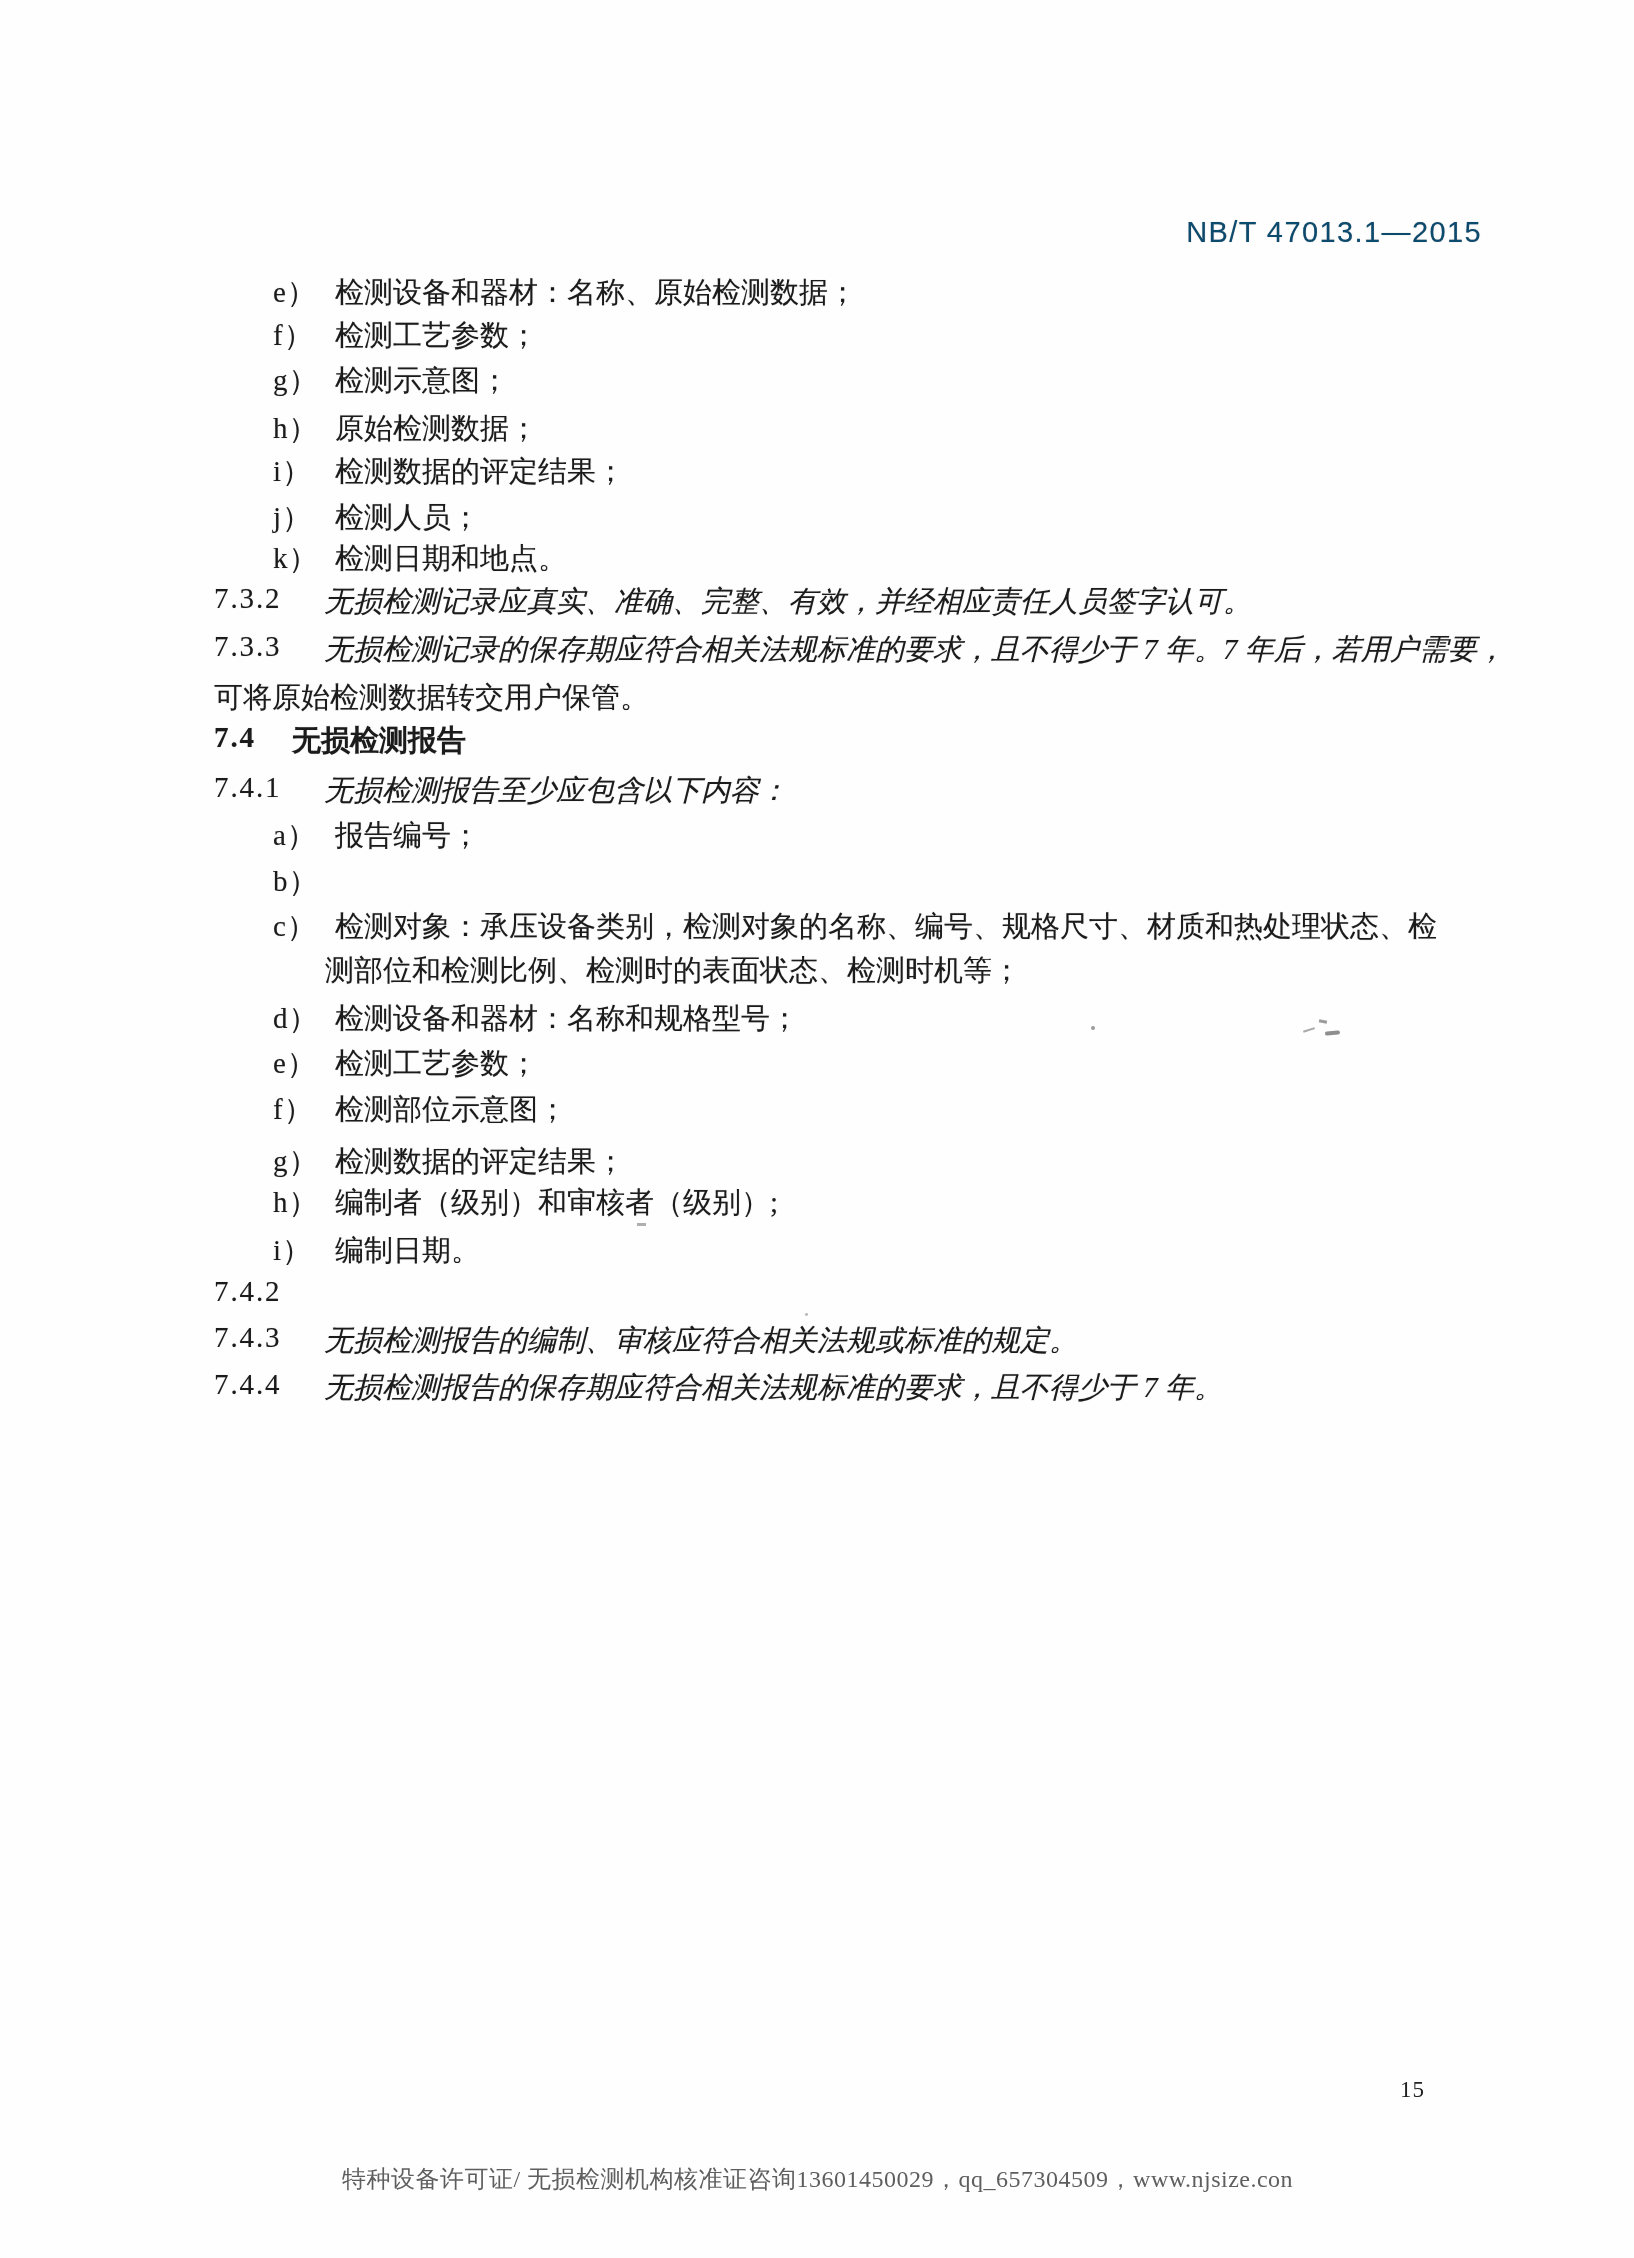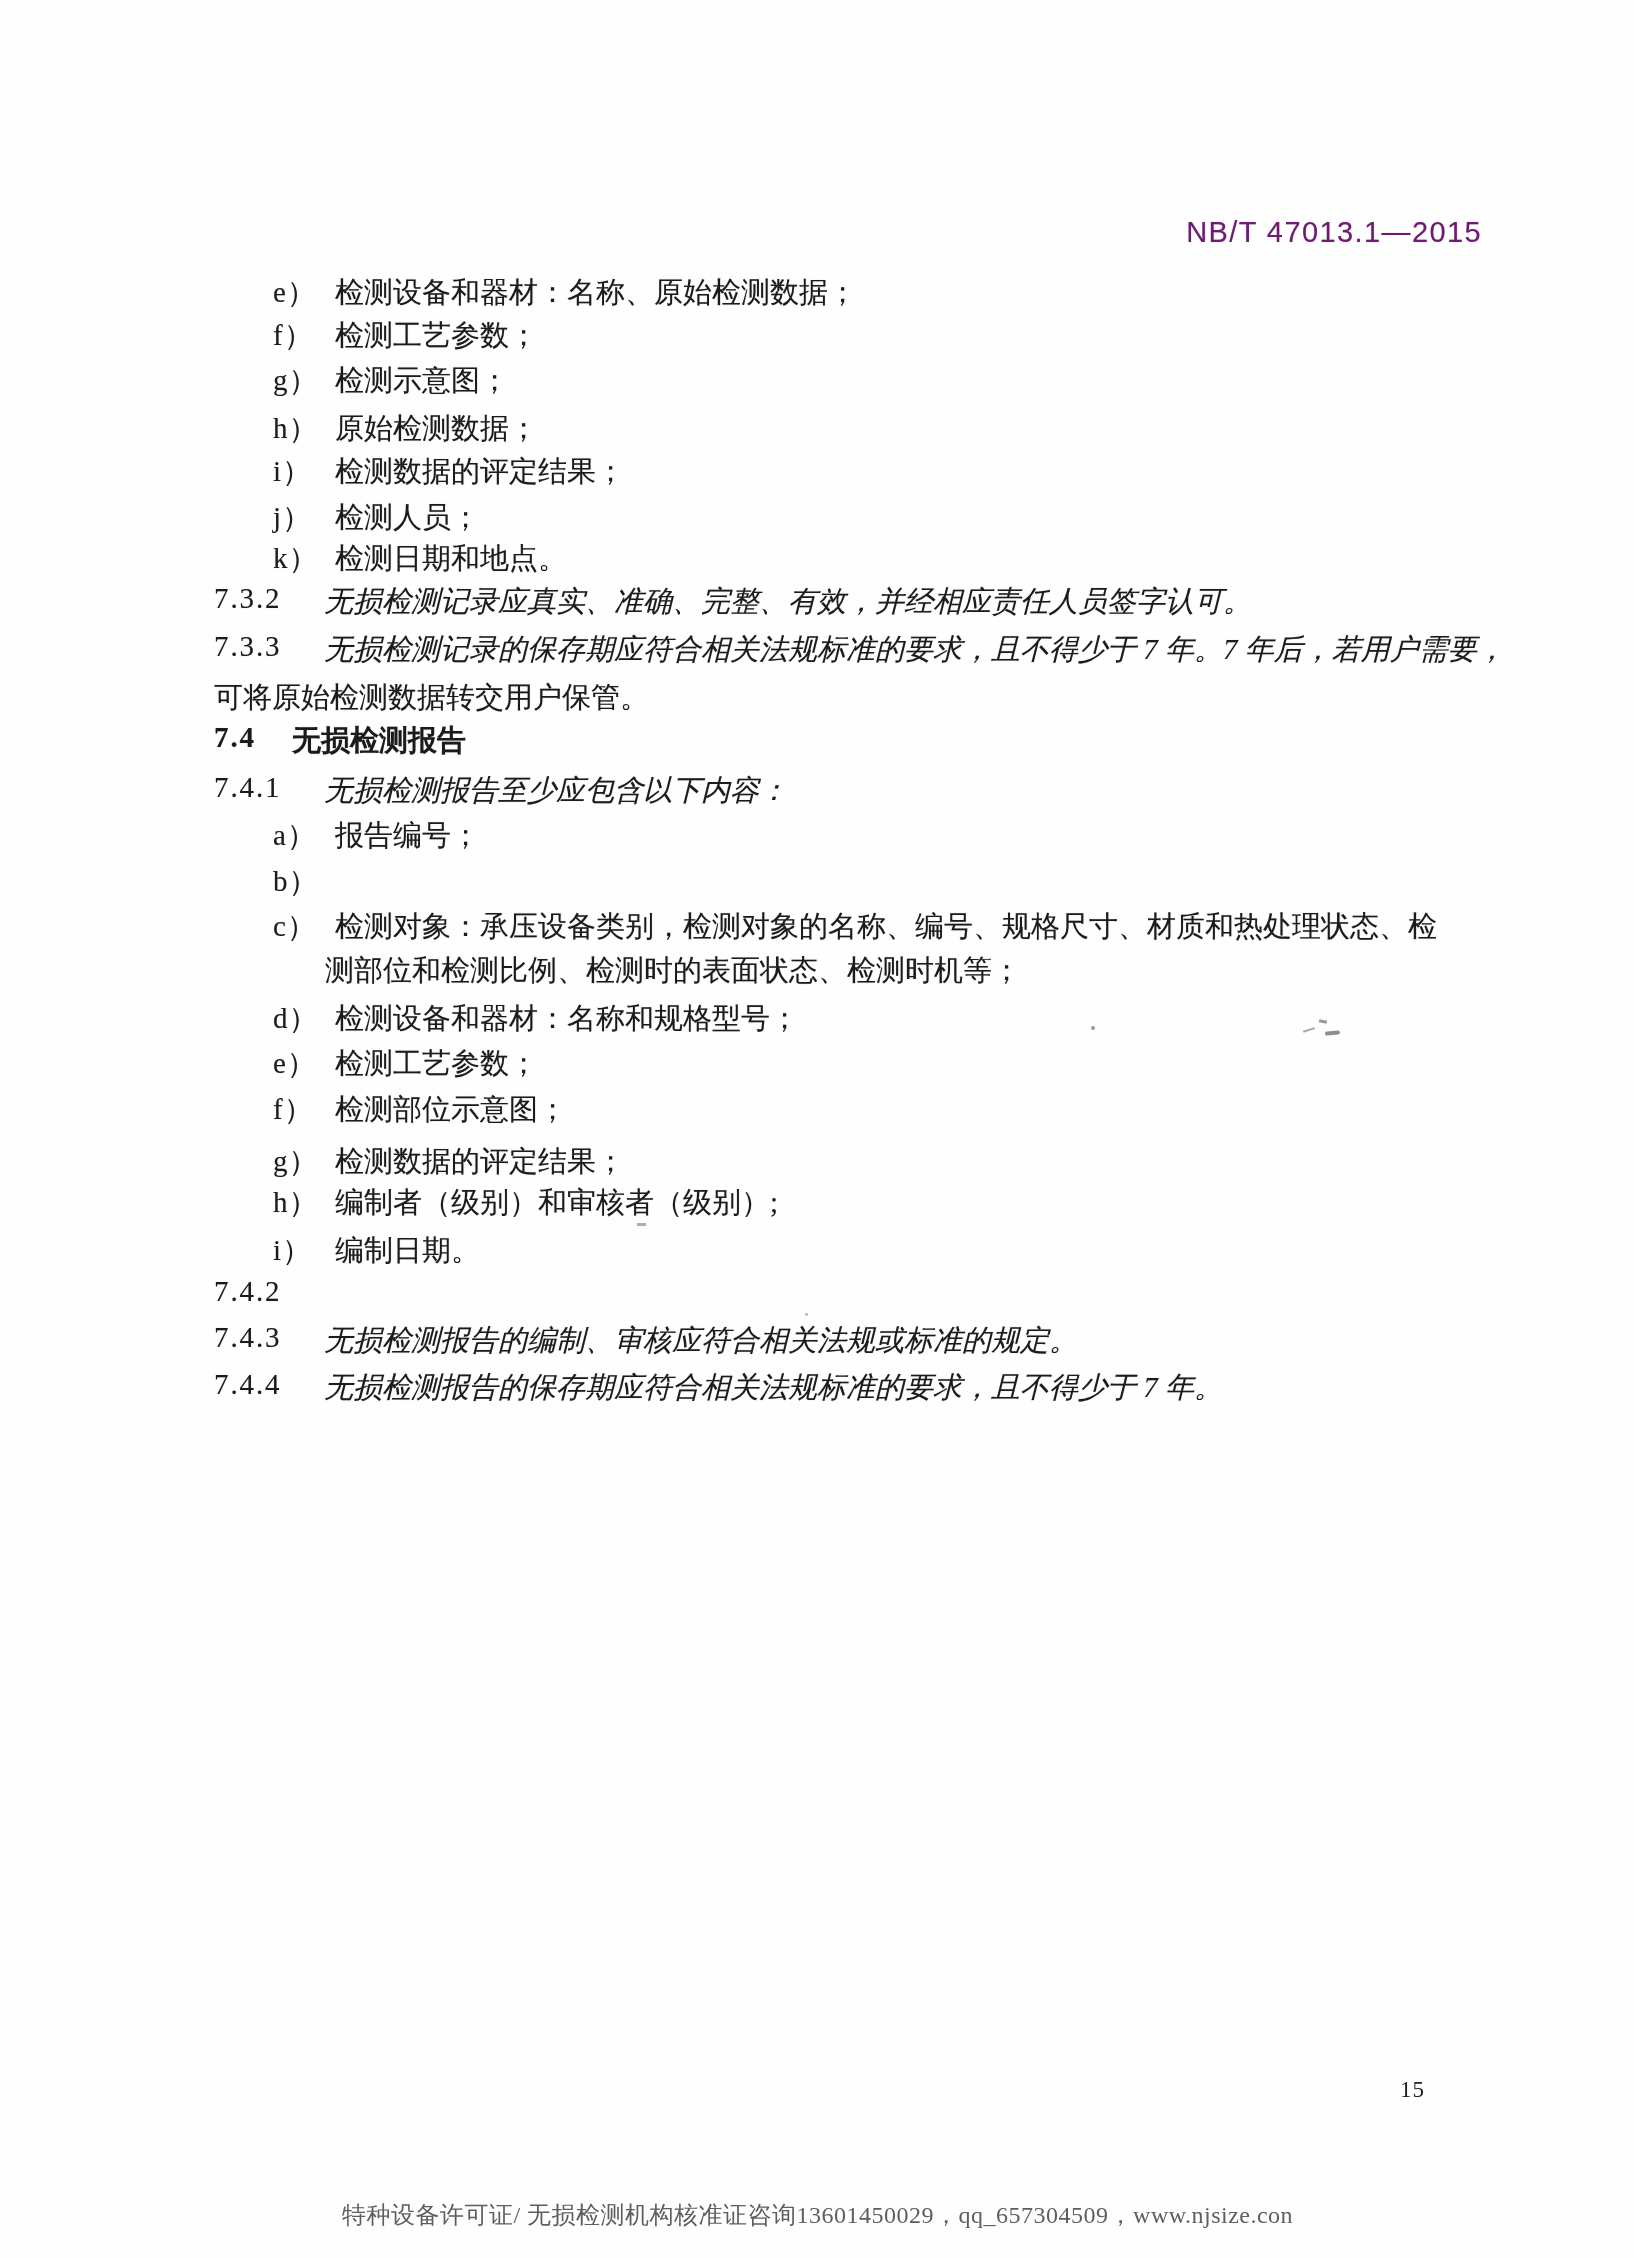--- a/index.html
+++ b/index.html
@@ -18,21 +18,21 @@
   }
   .header {
     position: absolute;
     top: 216px;
     left: 0;
     right: 153px;
     text-align: right;
     font-family: "Liberation Sans", sans-serif;
     font-size: 29px;
     letter-spacing: 1.4px;
-    color: #701a75;
+    color: #0c4a6e;
     text-shadow: 0 0 1px rgba(0,0,0,0.35);
   }
   .line {
     position: absolute;
     left: 0;
     width: 1635px;
     height: 41px;
     font-size: 29px;
     white-space: nowrap;
     text-shadow: 0 0 1px rgba(0,0,0,0.30);
@@ -58,21 +58,20 @@
   .footer {
     position: absolute;
     top: 2163px;
     left: 0;
     width: 1635px;
     text-align: center;
     font-size: 24px;
     color: #5e5e5e;
     letter-spacing: 0.5px;
     filter: blur(0.4px);
-    margin-top: 36px;
   }
   
   .artifact { position: absolute; background: #7a7a7a; }
   .art-dot1 { left: 1091px; top: 1026px; width: 3.9px; height: 3.9px; border-radius: 50%; opacity: .75; }
   .art-squiggle-a { left: 1303px; top: 1029px; width: 11.6px; height: 1.9px; transform: rotate(-18deg); opacity: .65; }
   .art-squiggle-b { left: 1319px; top: 1020px; width: 7.7px; height: 2.9px; transform: rotate(10deg); opacity: .75; }
   .art-squiggle-c { left: 1325px; top: 1031px; width: 15.4px; height: 3.9px; transform: rotate(-6deg); opacity: .85; border-radius: 1.9px; }
   .art-dash1 { left: 637px; top: 1223px; width: 8.7px; height: 2.9px; opacity: .6; }
   .art-dot2 { left: 805px; top: 1313px; width: 2.9px; height: 2.9px; border-radius: 50%; opacity: .55; }
 </style>

